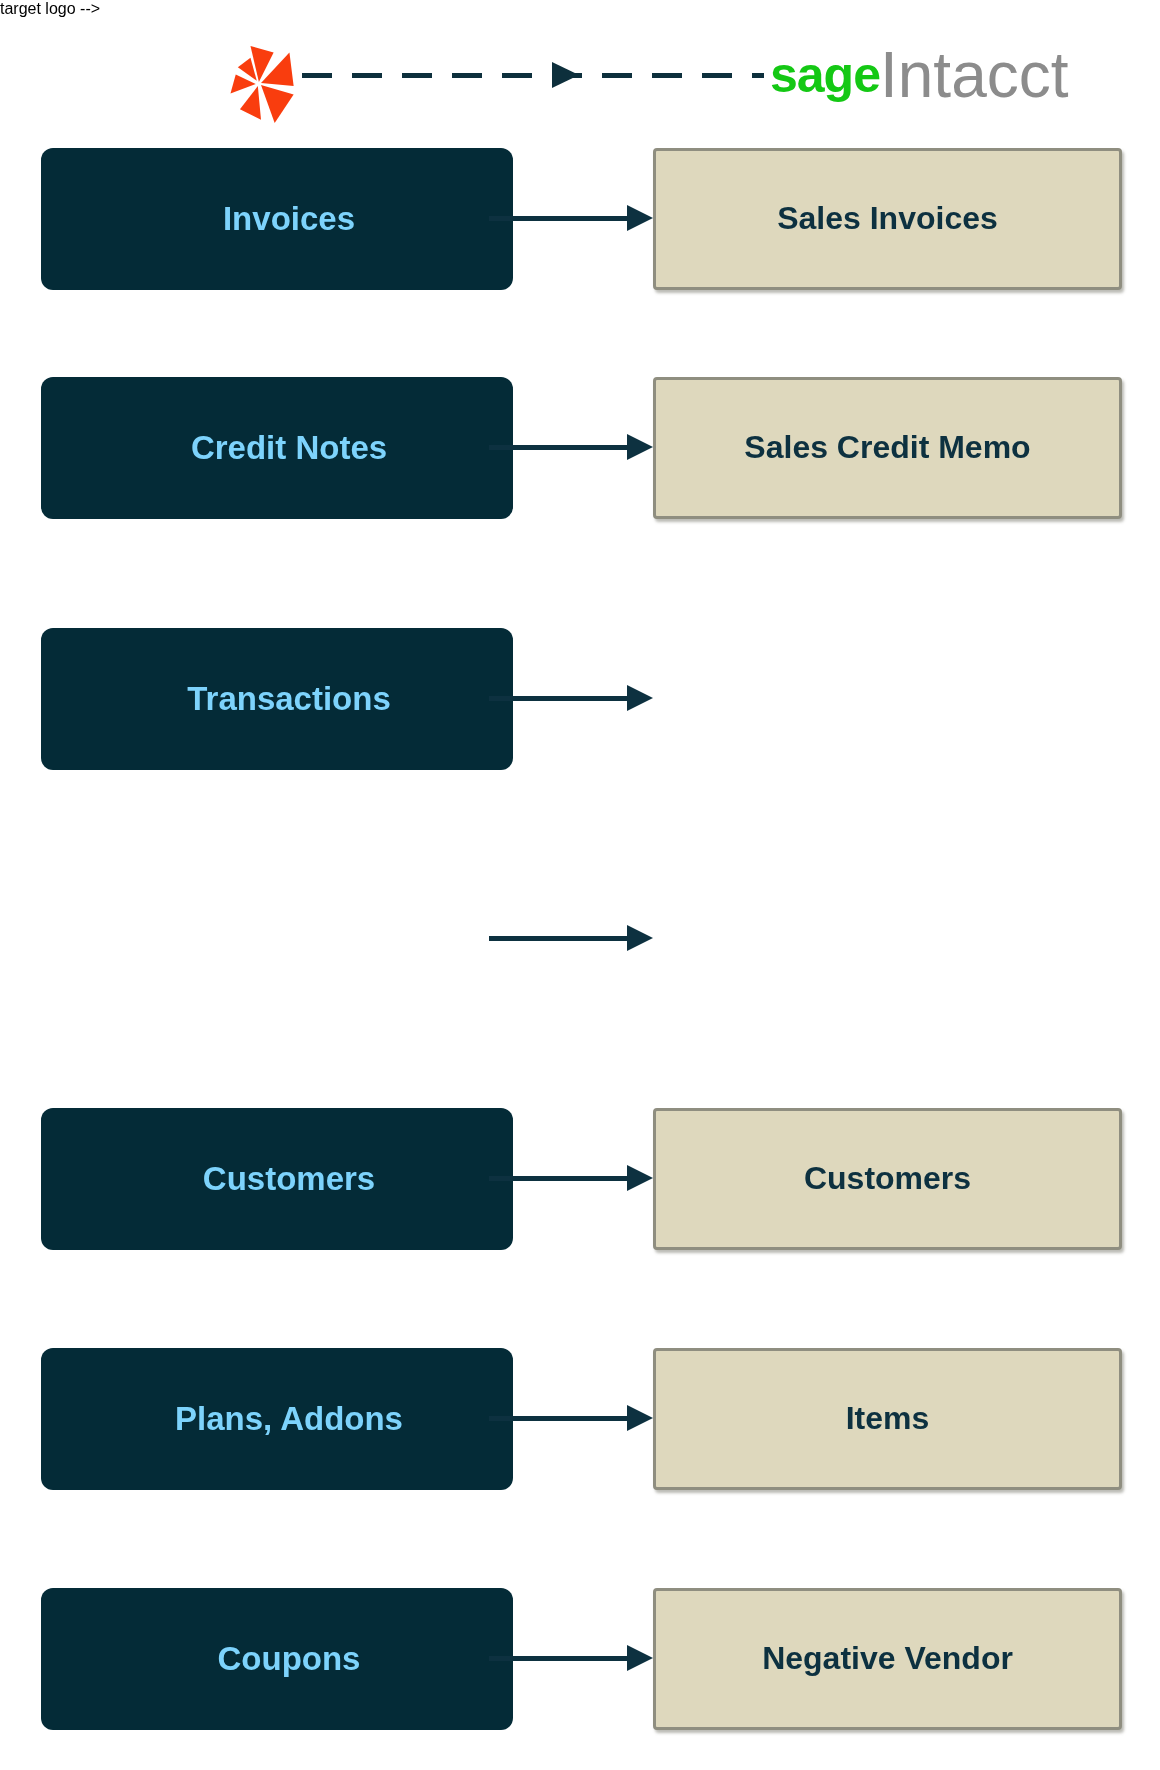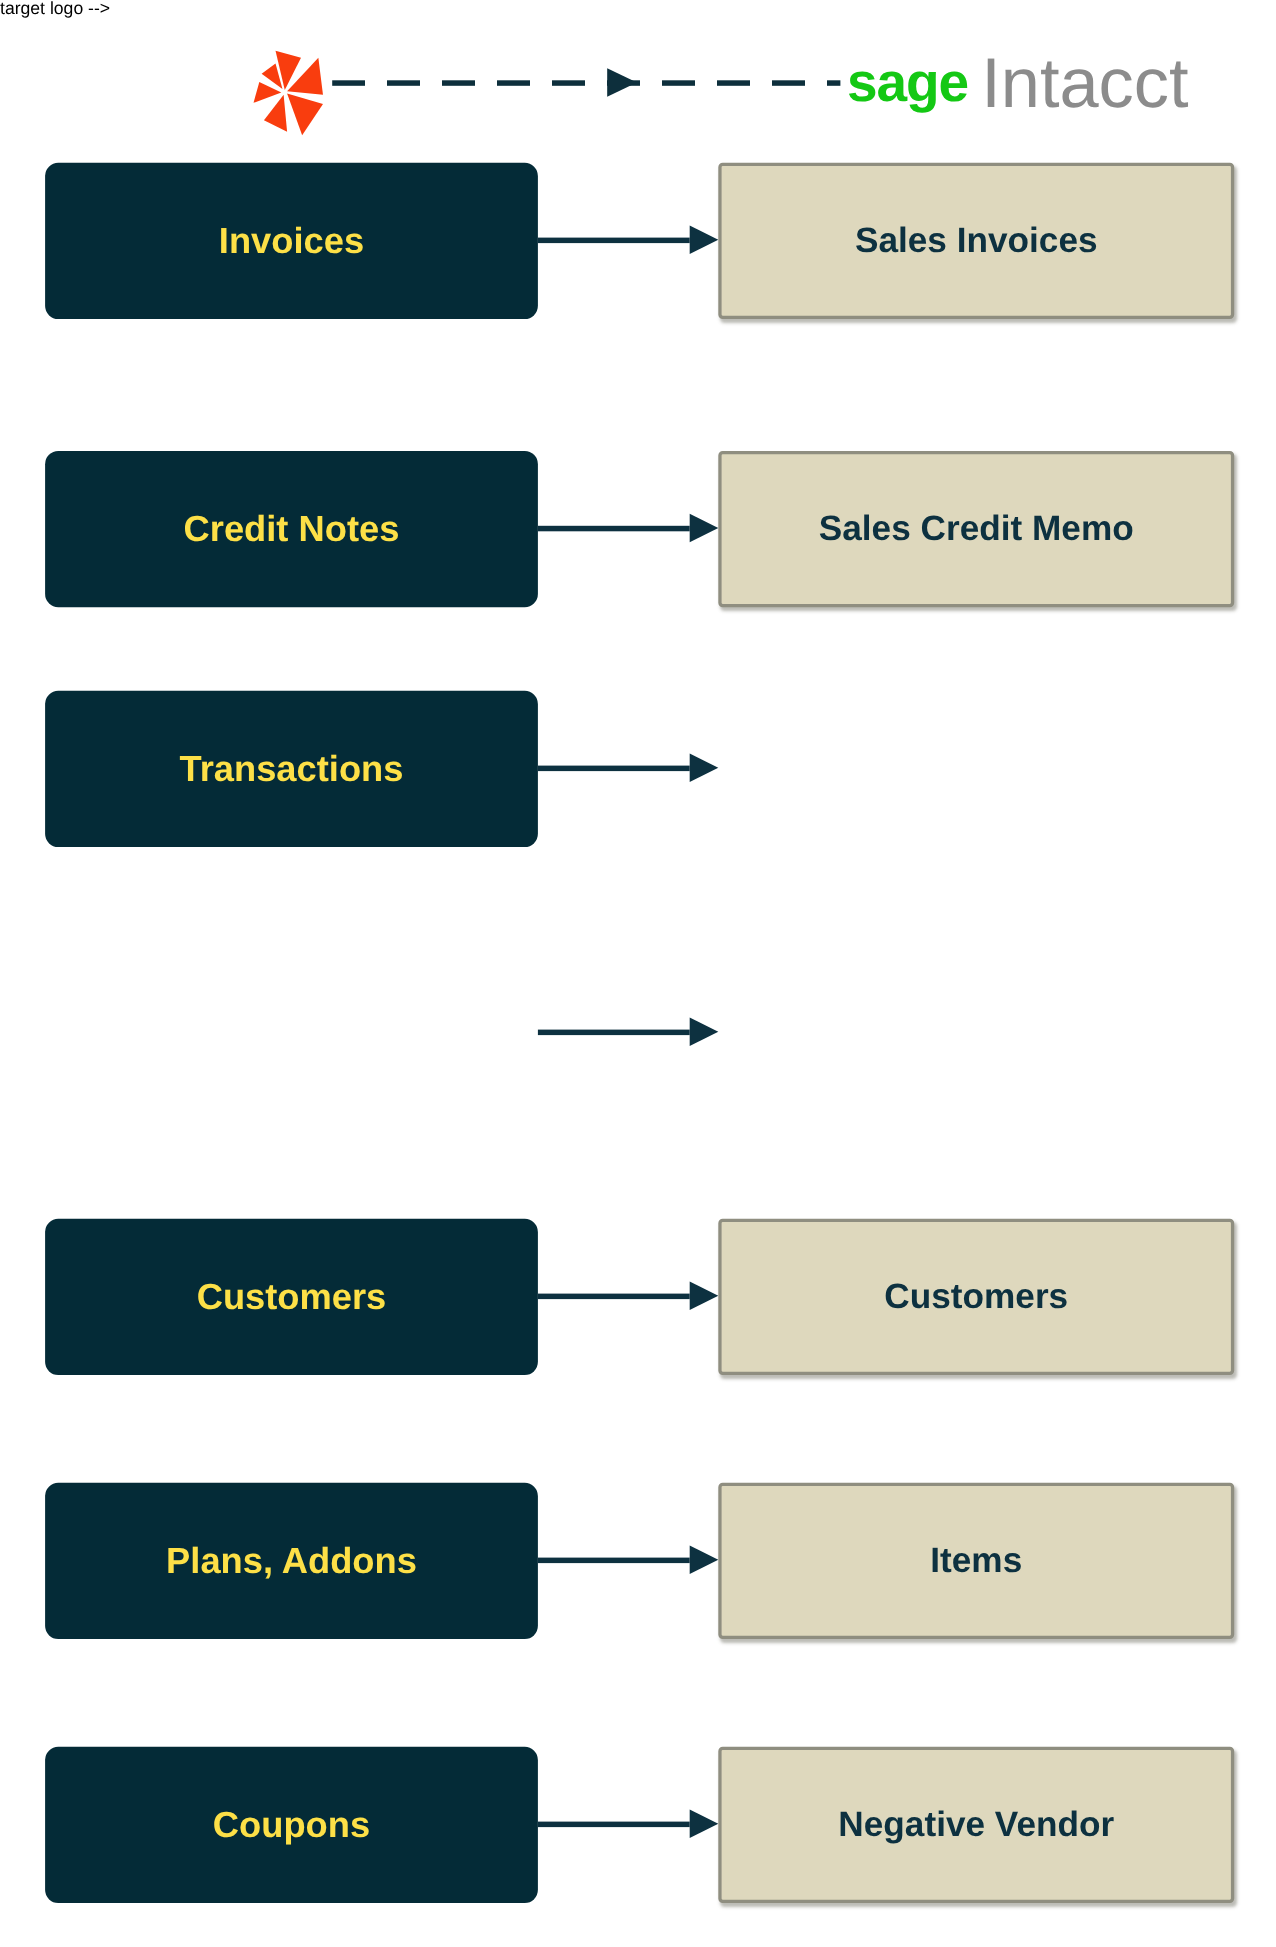--- a/index.html
+++ b/index.html
@@ -11,39 +11,39 @@
   .dash-line{
     position:absolute;left:302px;top:73px;width:462px;height:5px;
     background:repeating-linear-gradient(90deg,#0d2f3c 0 30px,transparent 30px 50px);
   }
   .dash-arrowhead{
     position:absolute;left:552px;top:62px;width:0;height:0;
     border-left:27px solid #0d2f3c;
     border-top:13px solid transparent;
     border-bottom:13px solid transparent;
   }
-  .brand{position:absolute;left:770px;top:42px;height:66px;display:flex;align-items:center;gap:12px;}
+  .brand{position:absolute;left:770px;top:42px;height:66px;display:flex;align-items:center;}
   .brand .sage{font-size:50px;font-weight:700;color:#14c814;letter-spacing:-1px;line-height:1;}
   .brand .intacct{font-size:64px;font-weight:400;color:#8c8c8c;letter-spacing:0;line-height:1;}
 
   
   .row{position:absolute;left:0;width:1160px;height:142px;}
   .row:nth-of-type(1){top:148px}
-  .row:nth-of-type(2){top:410px}
+  .row:nth-of-type(2){top:377px}
   .row:nth-of-type(3){top:628px}
   .row:nth-of-type(4){top:868px}
   .row:nth-of-type(5){top:1108px}
   .row:nth-of-type(6){top:1348px}
   .row:nth-of-type(7){top:1588px}
 
   .src-box{
     position:absolute;left:41px;top:0;width:448px;height:142px;
     background:#042b37;border-radius:12px;
     display:flex;align-items:center;justify-content:center;
-    color:#fde047;font-weight:700;font-size:33px;text-align:center;
+    color:#7dd3fc;font-weight:700;font-size:33px;text-align:center;padding-left:24px;
   }
   .tgt-box{
     position:absolute;left:653px;top:0;width:469px;height:142px;
     background:#ded8bd;border:3px solid #8f8e80;border-radius:4px;
     box-sizing:border-box;
     box-shadow:2px 3px 3px rgba(105,105,92,0.45);
     display:flex;align-items:center;justify-content:center;
     color:#0d3140;font-weight:700;font-size:32px;text-align:center;
     padding:0 6px;
   }

